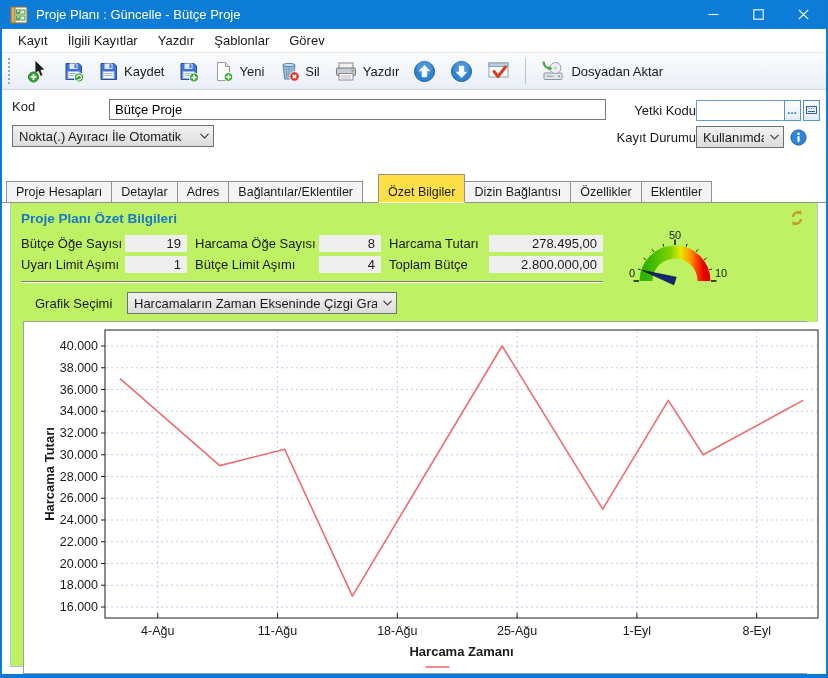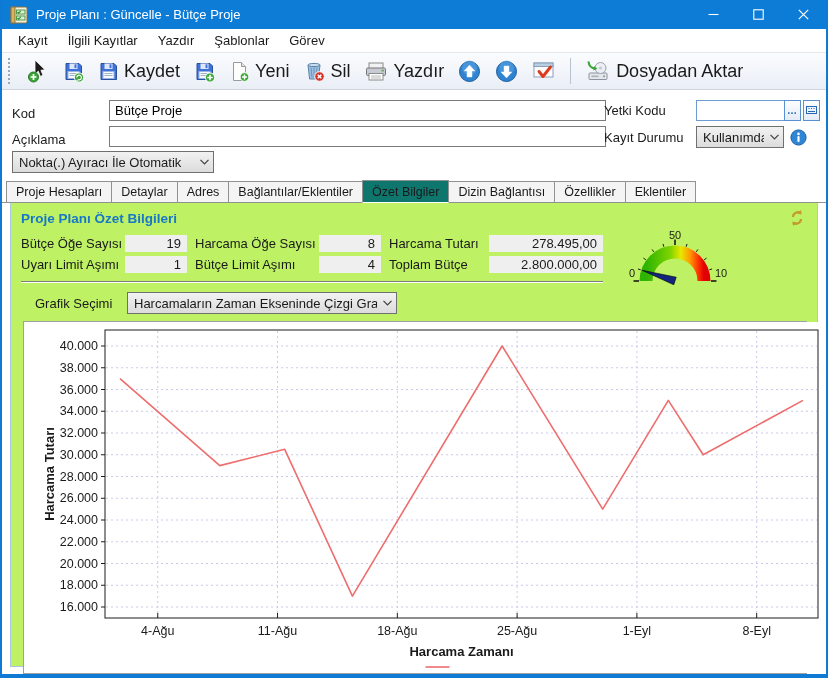--- a/index.html
+++ b/index.html
@@ -15,46 +15,46 @@
   .win-btn { width:45px; height:100%; display:flex; align-items:center; justify-content:center; }
   
   .menubar { height:23px; background:#fff; display:flex; align-items:center; padding:0 6px; flex:0 0 auto; }
   .menu-item { padding:2px 10px; cursor:default; }
   
   .toolbar { height:38px; background:linear-gradient(#fbfcfe,#e9eef6); border-top:1px solid #e3e8ef; border-bottom:1px solid #cfd6e0;
              display:flex; align-items:center; padding:0 4px; flex:0 0 auto; }
   .grip { width:6px; height:26px; border-left:2px dotted #9aa8b8; margin:0 6px 0 2px; }
   .tb-item { display:flex; align-items:center; gap:5px; padding:2px 7px; border-radius:3px; cursor:default; }
   .tb-item svg { display:block; }
-  .tb-label { font-size:18px; color:#1a1a1a; white-space:nowrap; }
+  .tb-label { font-size:13px; color:#1a1a1a; white-space:nowrap; }
   .tb-sep { width:1px; height:26px; background:#b9c3cf; margin:0 7px; align-self:center; }
   
   .form-area { position:relative; padding:9px 10px 6px 10px; height:88px; flex:0 0 auto; background:#fff; }
-  .form-row { display:flex; align-items:flex-end; height:22px; margin-bottom:4px; }
+  .form-row { display:flex; align-items:flex-start; height:22px; margin-bottom:4px; }
   .form-label { width:97px; flex:0 0 auto; }
   .text-input { height:21px; border:1px solid #7a7a7a; padding:0 5px; font:inherit; width:497px; background:#fff; }
   .combo { height:22px; border:1px solid #707070; background:linear-gradient(#f2f2f2,#dcdcdc); display:flex; align-items:center;
            padding:0 4px 0 6px; cursor:default; }
   .combo .combo-text { flex:1; white-space:nowrap; overflow:hidden; }
   .combo .chev { width:9px; height:6px; margin-left:6px; flex:0 0 auto; }
   .form-right { position:absolute; right:12px; top:9px; width:210px; }
   .fr-row { display:flex; align-items:center; height:22px; margin-bottom:5px; }
-  .fr-label { width:92px; flex:0 0 auto; }
+  .fr-label { width:92px; flex:0 0 auto;text-align:right; }
   .yetki-wrap { display:flex; align-items:center; }
   .yetki-input { width:88px; height:21px; border:1px solid #6b9bd2; border-right:none; font:inherit; padding:0 4px; }
   .mini-btn { width:17px; height:21px; border:1px solid #5a8fd0; background:linear-gradient(#fdfdfd,#e4ecf7); display:flex;
               align-items:center; justify-content:center; font-size:10px; color:#2a66b8; cursor:default; }
   .mini-btn + .mini-btn { margin-left:2px; }
   .kayit-combo { width:88px; }
   .info-icon { width:17px; height:17px; margin-left:6px; flex:0 0 auto; }
   
   .tabstrip { display:flex; align-items:flex-end; padding:2px 4px 0 4px; border-bottom:1px solid #919191; height:25px; flex:0 0 auto; background:#fff; }
   .tab { padding:3px 9px 3px 9px; border:1px solid #919191; border-bottom:none; background:#f4f4f4; font-size:12.5px;
          margin-right:-1px; position:relative; cursor:default; white-space:nowrap; }
-  .tab.active { background:#0f766e; padding-top:4px; margin-bottom:-1px; border-bottom:1px solid #fff; z-index:2; }
+  .tab.active { background:#fde047; padding-top:10px; margin-bottom:-1px; border-bottom:1px solid #fff; z-index:2;margin-left:16px; }
   
   .panel { flex:1; margin:0 8px 7px 8px; border:1px solid #aac6dc; border-top:none; position:relative; background:#bef264;
            padding:5px 6px 4px 8px; display:flex; flex-direction:column; min-height:0; }
   .panel-header { color:#1878c8; font-weight:bold; font-size:13.5px; padding:3px 0 8px 2px; }
   .panel-refresh { position:absolute; top:5px; right:10px; width:20px; height:20px; cursor:default; }
   .summary-row { display:flex; align-items:center; height:19px; margin-bottom:2px; padding-left:2px; }
   .sum-label { flex:0 0 auto; }
   .sum-value { flex:0 0 auto; background:#efefef; text-align:right; font-weight:normal; padding:1px 6px 1px 2px; line-height:15px; }
   .w-l1{width:104px} .w-v1{width:62px} .w-l2{width:124px; margin-left:8px} .w-v2{width:62px} .w-l3{width:100px; margin-left:8px} .w-v3{width:114px}
   .gauge-box { position:absolute; top:26px; left:612px; width:104px; height:56px; }
@@ -239,24 +239,20 @@
           </svg>
         </span>
         <span class="tb-label">Dosyadan Aktar</span>
       </div>
     </div>
 
   <div class="form-area">
     <div class="form-row">
       <span class="form-label">Kod</span>
       <input class="text-input" value="Bütçe Proje" style="">
-    </div>
-    <div class="form-row">
-      <span class="form-label">Açıklama</span>
-      <input class="text-input" value="" style="">
     </div>
     <div class="form-row">
       <div class="combo" style="width:202px">
         <span class="combo-text">Nokta(.) Ayıracı İle Otomatik</span>
         <svg class="chev" viewBox="0 0 9 6">
             <path d="M0.5 0.8 L4.5 5 L8.5 0.8" fill="none" stroke="#404040" stroke-width="1.2"></path>
           </svg>
       </div>
     </div>
     <div class="form-right">

